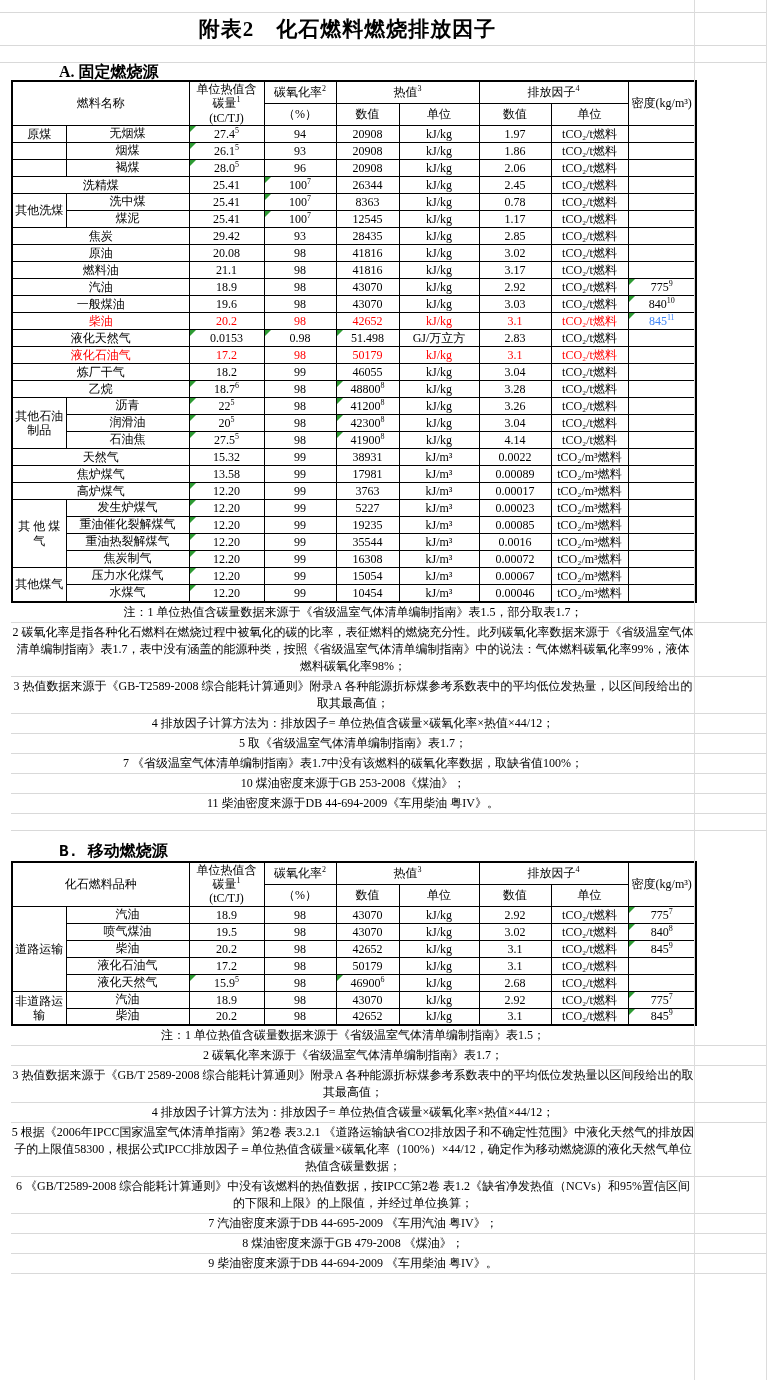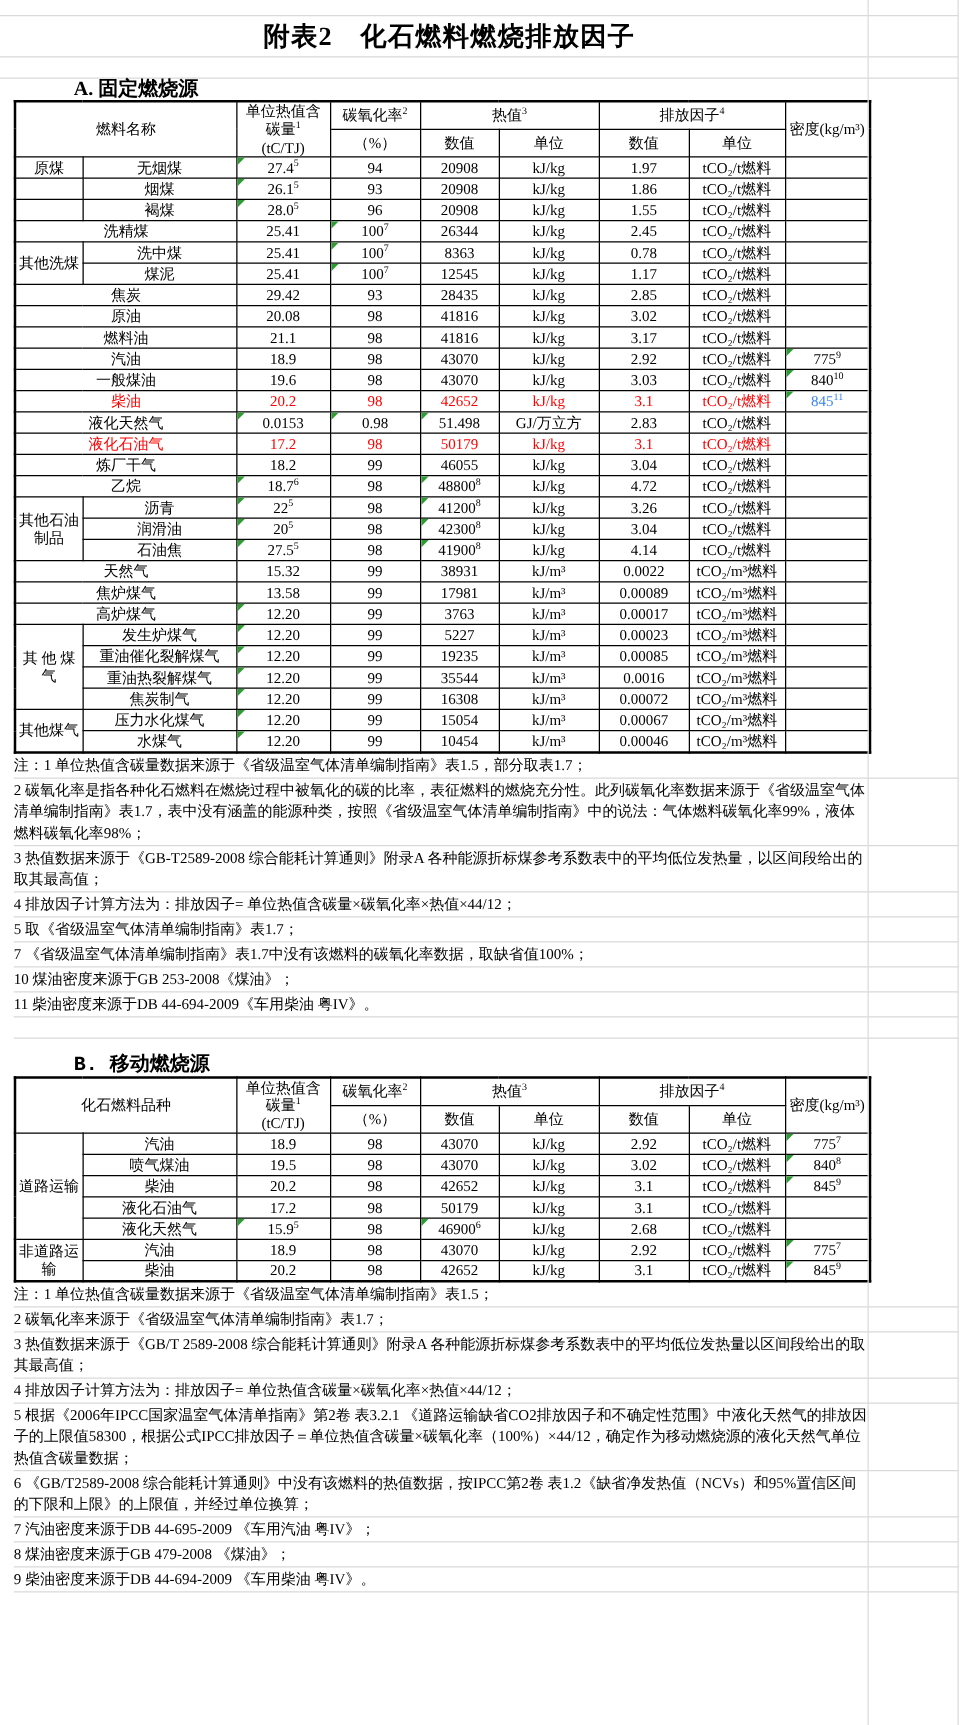--- a/index.html
+++ b/index.html
@@ -5,21 +5,21 @@
   * { box-sizing: border-box; margin: 0; padding: 0; }
   html,body { background:#fff; }
   body {
     width: 782px; height: 1380px; position: relative; overflow: hidden;
     font-family: "Liberation Serif", "DejaVu Serif", serif;
     color: #000; font-size: 12px;
   }
   .vline { position:absolute; top:0; bottom:0; width:1px; background:#dcdcdc; }
   .band { width:767px; border-bottom:1px solid #d9d9d9; }
   .band-top { height:13px; }
-  .band-title { height:33px;padding-left:12px; }
+  .band-title { height:33px; }
   .band-empty { height:17px; }
   .title {
     width:695px; text-align:center; font-size:21px; font-weight:bold;
     line-height:33px; letter-spacing:1px;
   }
   .section-label {
     height:17px; line-height:17px; padding-left:11px;
     font-size:16px; font-weight:bold; width:741px;margin-left:48px;
   }
   .label-band-b { height:30px; line-height:30px; padding-top:6px;font-family:Liberation Mono, monospace; }
@@ -27,33 +27,33 @@
     border-collapse:collapse; table-layout:fixed; margin-left:11px;
     width:684px; font-size:12px; border:2px solid #000;
   }
   table.etab td, table.etab th {
     border:1px solid #000; text-align:center; vertical-align:middle;
     padding:0 1px; height:17px; line-height:1.2; position:relative;
     font-weight:normal; overflow:hidden;
   }
   th.h1 { height:36px; }
   th.h2 { height:20px; }
-  td.cnm { text-align:left; padding-left:2px; }
+  td.cnm { text-align:left; padding-left:2px;font-family:Liberation Mono, monospace; }
   td.cgrp { text-align:center; }
   tr.red td { color:#ff0000; }
   tr.red td.cden { color:#3b82f6; }
   sup { font-size:8px; line-height:0; vertical-align:super; }
   .tri {
     position:absolute; left:0; top:0; width:0; height:0;
     border-top:6px solid #2e9b33; border-right:6px solid transparent;
   }
   .notes { margin-left:11px; width:756px; font-size:12px; }
   .note {
     border-bottom:1px solid #d9d9d9; line-height:17px;
-    padding:1px 72px 1px 0; text-align:left;
+    padding:1px 72px 1px 0; text-align:center;
   }
   .filler { margin-left:11px; width:756px; height:17px; border-bottom:1px solid #d9d9d9; }
 </style>
 </head>
 <body>
 
 <div class="vline" style="left:694px"></div>
 <div class="vline" style="left:766px"></div>
 
 <div class="band band-top"></div>
@@ -115,21 +115,21 @@
         <td class=""><span>tCO₂/t燃料</span></td>
         <td class="cden"><span></span></td>
       </tr>
       <tr>
         <td rowspan="1" class="cgrp"></td>
         <td class="cnm">褐煤</td>
         <td class=" mk"><span class="tri"></span><span>28.0</span><sup>5</sup></td>
         <td class=""><span>96</span></td>
         <td class=""><span>20908</span></td>
         <td class=""><span>kJ/kg</span></td>
-        <td class=""><span>1.55</span></td>
+        <td class=""><span>2.06</span></td>
         <td class=""><span>tCO₂/t燃料</span></td>
         <td class="cden"><span></span></td>
       </tr>
       <tr>
         <td colspan="2" class="cfull">洗精煤</td>
         <td class=""><span>25.41</span></td>
         <td class=" mk"><span class="tri"></span><span>100</span><sup>7</sup></td>
         <td class=""><span>26344</span></td>
         <td class=""><span>kJ/kg</span></td>
         <td class=""><span>2.45</span></td>
@@ -246,21 +246,21 @@
         <td class=""><span>3.04</span></td>
         <td class=""><span>tCO₂/t燃料</span></td>
         <td class="cden"><span></span></td>
       </tr>
       <tr>
         <td colspan="2" class="cfull">乙烷</td>
         <td class=" mk"><span class="tri"></span><span>18.7</span><sup>6</sup></td>
         <td class=""><span>98</span></td>
         <td class=" mk"><span class="tri"></span><span>48800</span><sup>8</sup></td>
         <td class=""><span>kJ/kg</span></td>
-        <td class=""><span>4.72</span></td>
+        <td class=""><span>3.28</span></td>
         <td class=""><span>tCO₂/t燃料</span></td>
         <td class="cden"><span></span></td>
       </tr>
       <tr>
         <td rowspan="3" class="cgrp">其他石油制品</td>
         <td class="cnm">沥青</td>
         <td class=" mk"><span class="tri"></span><span>22</span><sup>5</sup></td>
         <td class=""><span>98</span></td>
         <td class=" mk"><span class="tri"></span><span>41200</span><sup>8</sup></td>
         <td class=""><span>kJ/kg</span></td>

